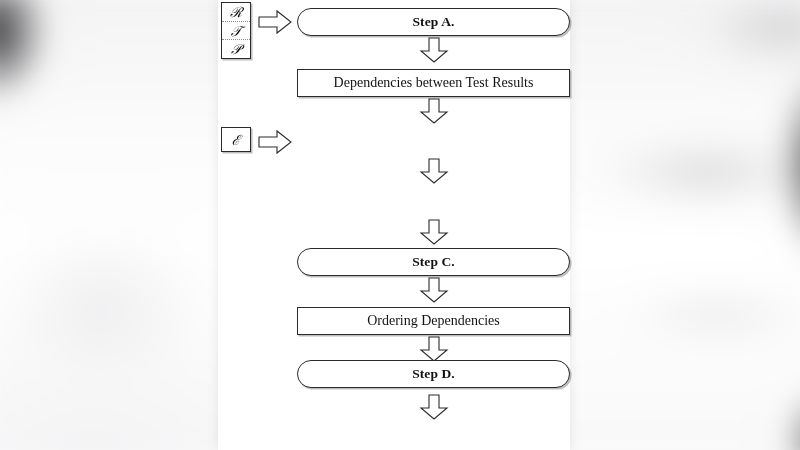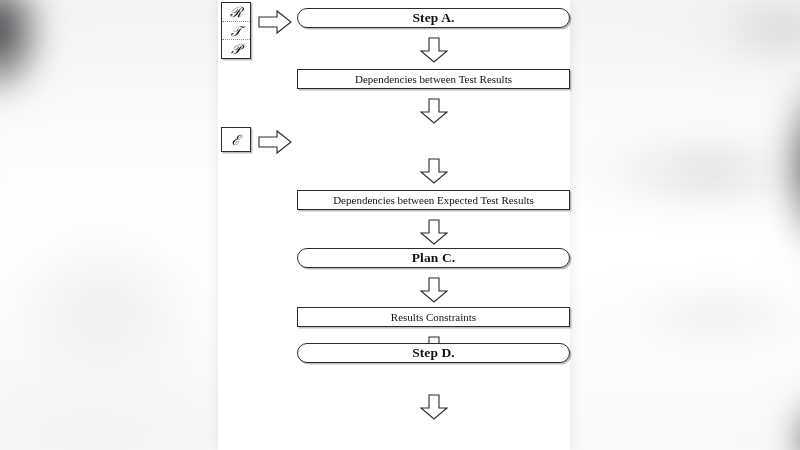--- a/index.html
+++ b/index.html
@@ -50,21 +50,21 @@
     left: 0;
     top: 0;
     width: 800px;
     height: 450px;
   }
 
   .node {
     position: absolute;
     left: 297px;
     width: 273px;
-    height: 20px;
+    height: 28px;
     box-sizing: border-box;
     border: 1px solid #2b2b2b;
     background: #ffffff;
     display: flex;
     align-items: center;
     justify-content: center;
     box-shadow: 1.5px 1.5px 0 rgba(90,90,95,0.40);
     font-size: 13px;
     color: #121212;
     line-height: 1;
@@ -73,21 +73,21 @@
   .node.pill {
     border-radius: 14px;
   }
   .node.pill .node-label {
     font-weight: bold;
     font-size: 13.5px;
     letter-spacing: 0.1px;
   }
   .node.rect .node-label {
     font-weight: normal;
-    font-size: 11px;
+    font-size: 14px;
   }
 
   
   .arrow-down {
     position: absolute;
     left: 418px;
     width: 32px;
     height: 26px;
   }
   .arrow-down svg { display: block; width: 32px; height: 26px; }
@@ -190,48 +190,45 @@
       <path class="arrow-shape" d="M11,1 L21,1 L21,14 L29,14 L16,25 L3,14 L11,14 Z"></path>
     </svg>
   </div>
 
   <div class="arrow-down" style="top:158px">
     <svg viewBox="0 0 32 26" xmlns="http://www.w3.org/2000/svg" aria-hidden="true">
       <path class="arrow-shape" d="M11,1 L21,1 L21,14 L29,14 L16,25 L3,14 L11,14 Z"></path>
     </svg>
   </div>
 
-  <div class="node rect" style="top:190px">
-    <span class="node-label">Dependencies between Expected Test Results</span>
-  </div>
   <div class="arrow-down" style="top:219px">
     <svg viewBox="0 0 32 26" xmlns="http://www.w3.org/2000/svg" aria-hidden="true">
       <path class="arrow-shape" d="M11,1 L21,1 L21,14 L29,14 L16,25 L3,14 L11,14 Z"></path>
     </svg>
   </div>
 
   <div class="node pill" style="top:248px">
-    <span class="node-label">Plan C.</span>
+    <span class="node-label">Step C.</span>
   </div>
   <div class="arrow-down" style="top:277px">
     <svg viewBox="0 0 32 26" xmlns="http://www.w3.org/2000/svg" aria-hidden="true">
       <path class="arrow-shape" d="M11,1 L21,1 L21,14 L29,14 L16,25 L3,14 L11,14 Z"></path>
     </svg>
   </div>
 
   <div class="node rect" style="top:307px">
-    <span class="node-label">Results Constraints</span>
+    <span class="node-label">Ordering Dependencies</span>
   </div>
   <div class="arrow-down" style="top:336px">
     <svg viewBox="0 0 32 26" xmlns="http://www.w3.org/2000/svg" aria-hidden="true">
       <path class="arrow-shape" d="M11,1 L21,1 L21,14 L29,14 L16,25 L3,14 L11,14 Z"></path>
     </svg>
   </div>
 
-  <div class="node pill" style="top:343px">
+  <div class="node pill" style="top:360px">
     <span class="node-label">Step D.</span>
   </div>
   <div class="arrow-down" style="top:394px">
     <svg viewBox="0 0 32 26" xmlns="http://www.w3.org/2000/svg" aria-hidden="true">
       <path class="arrow-shape" d="M11,1 L21,1 L21,14 L29,14 L16,25 L3,14 L11,14 Z"></path>
     </svg>
   </div>
 
 
 </div>

